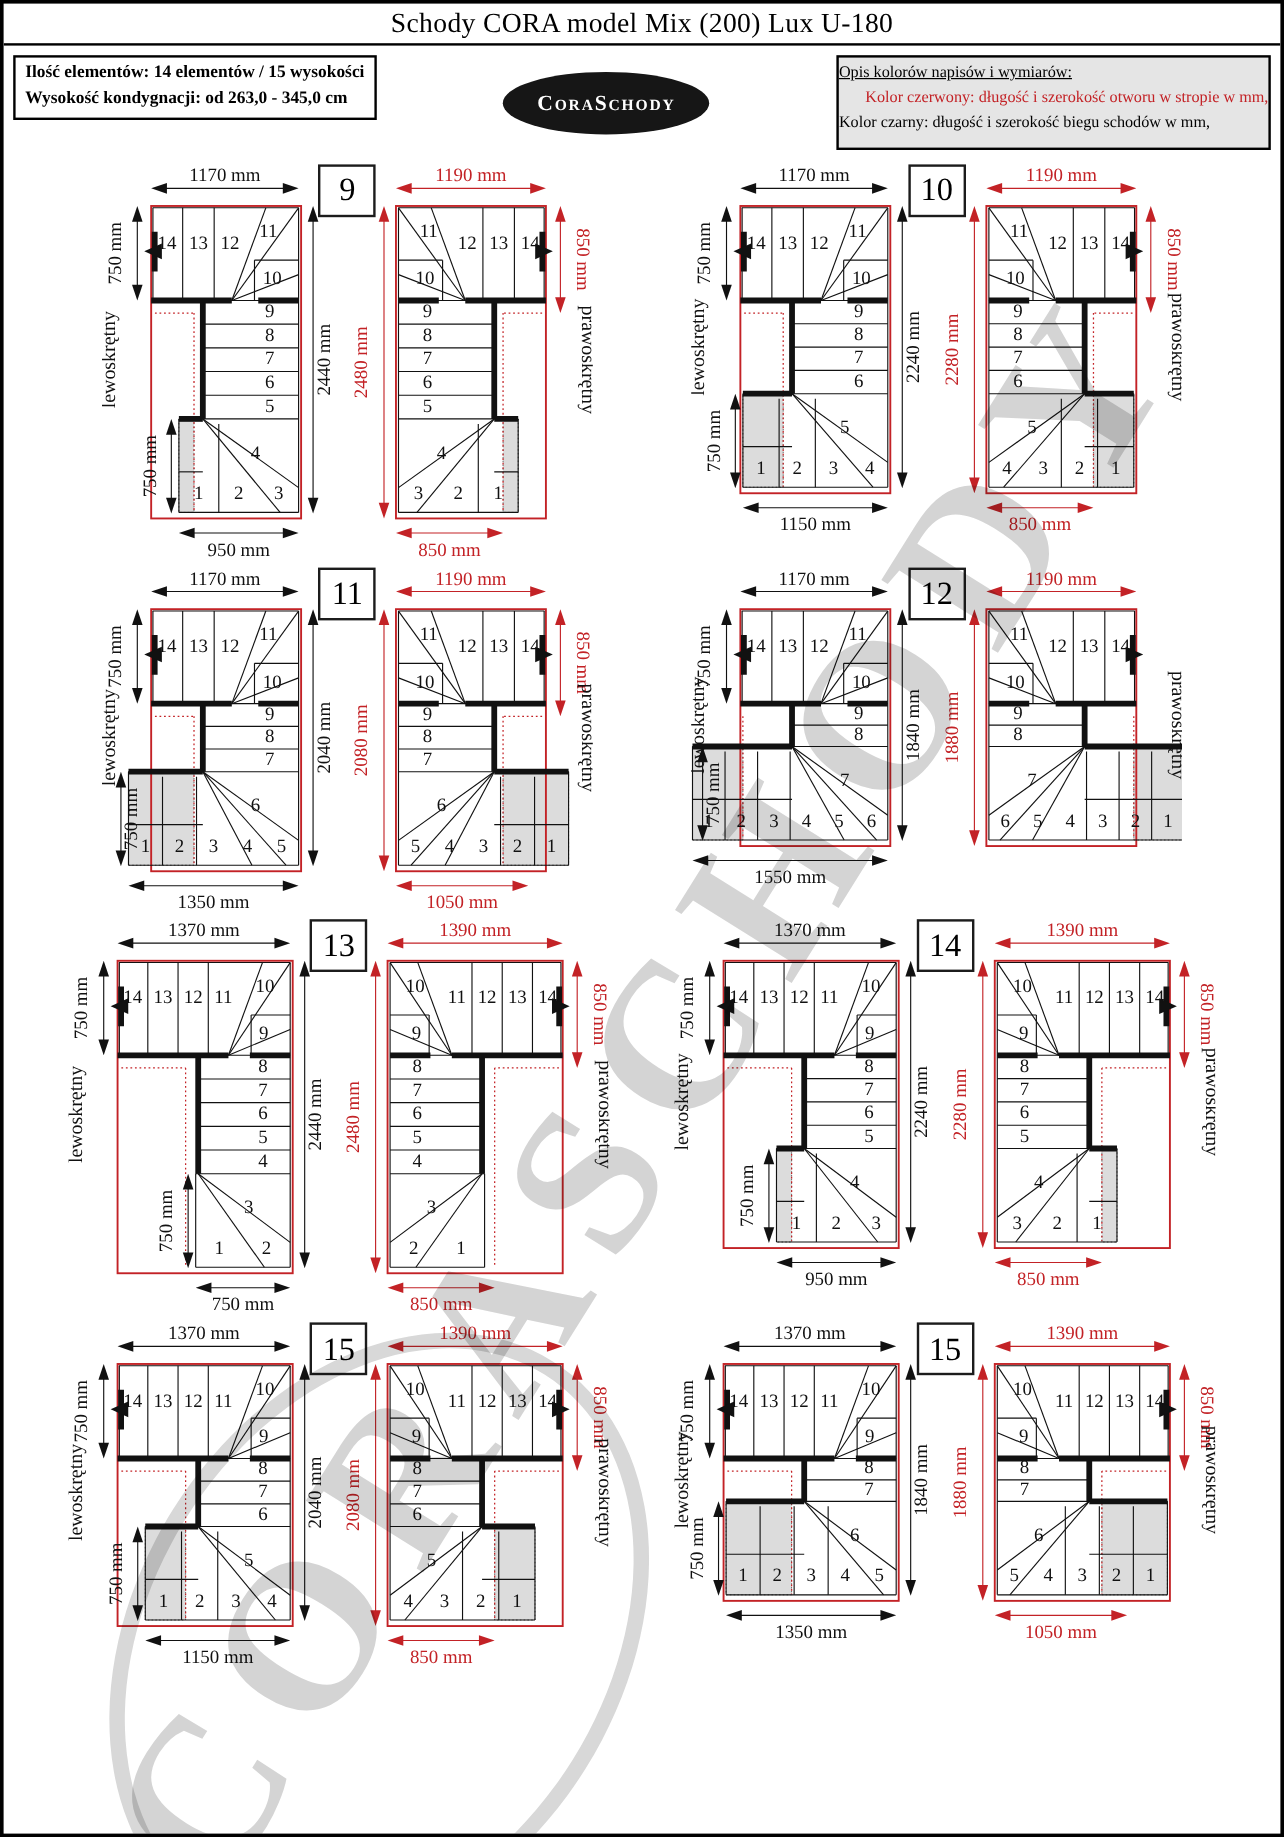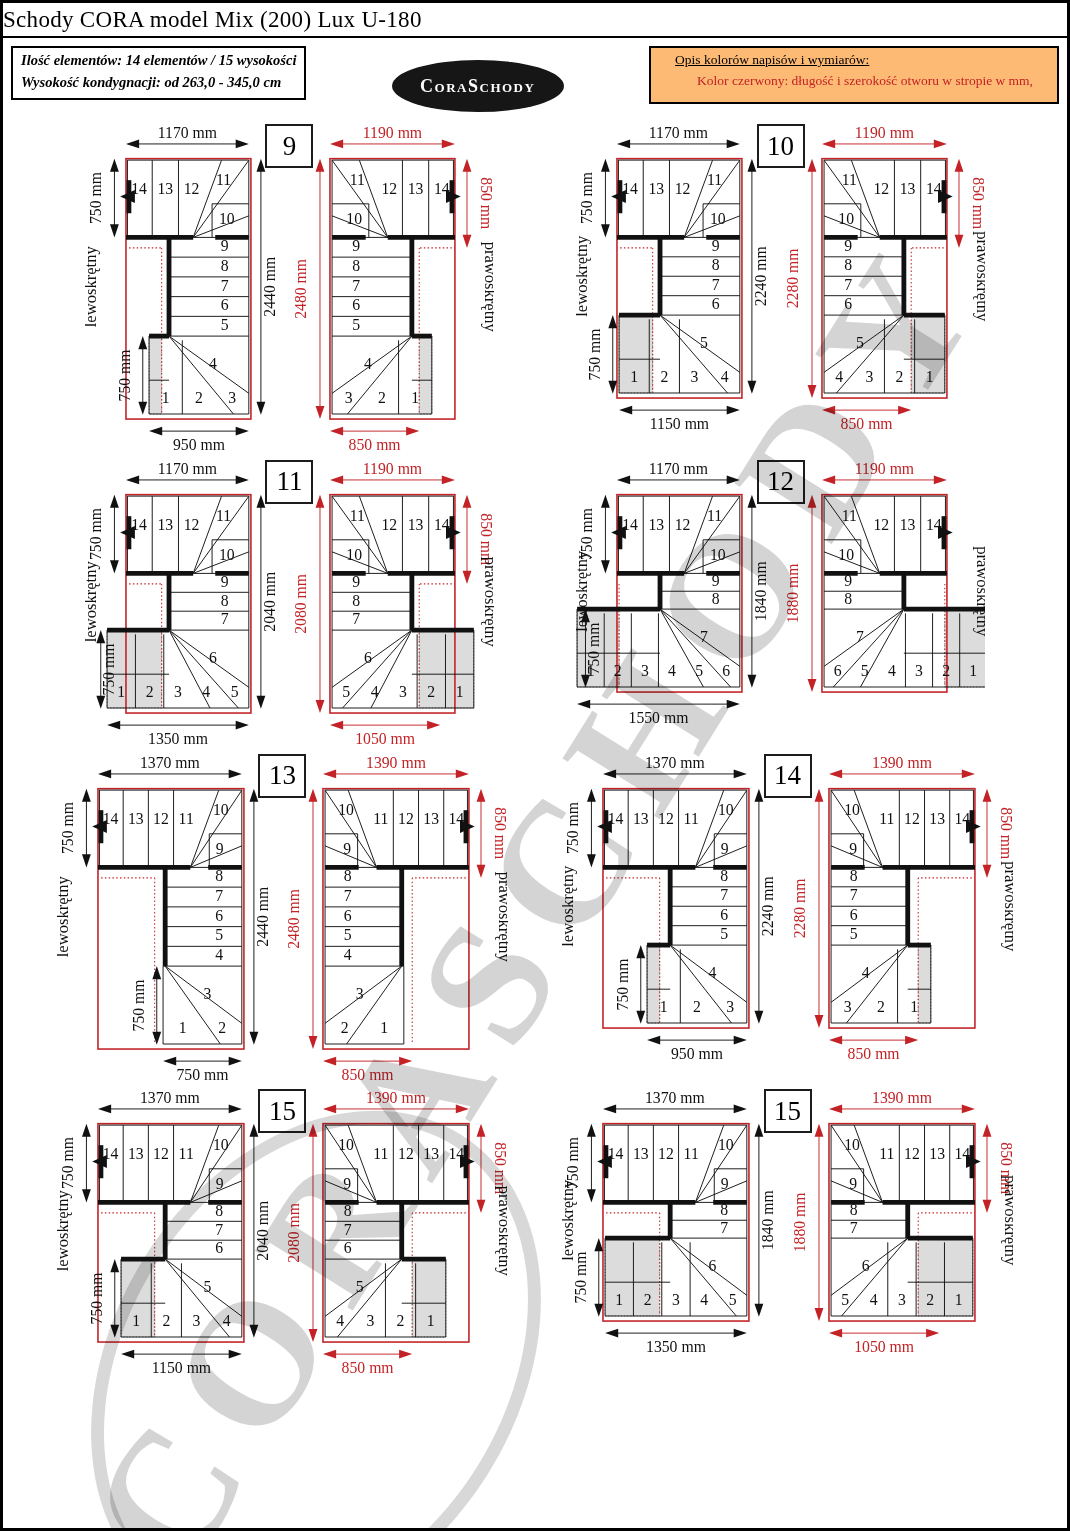--- a/index.html
+++ b/index.html
@@ -1,30 +1,30 @@
 <!DOCTYPE html>
 <html style="--red: #c32226;"><head>
 <meta charset="utf-8">
 <style>
   html,body{margin:0;padding:0;background:#777;}
   .page{position:relative;width:1070px;height:1531px;margin:0 auto;background:#fff;
         border:3px solid #000;box-sizing:border-box;overflow:hidden;
         font-family:"Liberation Serif",serif;}
-  .page-title{border-bottom:2px solid #000;padding:4px 0 3px;
+  .page-title{border-bottom:2px solid #000;text-align:center;padding:4px 0 3px;
         font-size:23px;letter-spacing:.3px;}
   .top-row{display:flex;align-items:flex-start;padding:8px 8px 0 8px;}
   .info-box{border:2px solid #000;padding:2px 8px 4px;font-weight:bold;font-size:14.5px;
-        line-height:1.5;white-space:nowrap;background:#fff;z-index:6;position:relative;font-style:italic;}
+        line-height:1.5;white-space:nowrap;background:#fff;z-index:6;position:relative;}
   .logo{flex:1;display:flex;justify-content:center;padding-top:14px;}
   .logo-ellipse{width:172px;height:52px;background:#161616;border-radius:50%;
         display:flex;align-items:center;justify-content:center;}
   .logo-text{color:#fff;font-weight:bold;font-size:18px;letter-spacing:1.5px;
         font-variant:small-caps;}
-  .legend-box{border:2px solid #000;padding:2px 24px 10px;font-size:13.5px;line-height:1.55;
-        background:#fdba74;z-index:6;position:relative;max-width:415px;}
+  .legend-box{border:2px solid #000;padding:2px 0 10px;font-size:13.5px;line-height:1.55;
+        background:#e5e5e5;z-index:6;position:relative;max-width:415px;}
   .legend-title{text-decoration:underline;}
   .legend-red{color:var(--red,#b42025);margin-left:22px;}
   .rows{position:relative;z-index:1;padding-top:8px;}
   .prow{display:flex;justify-content:space-evenly;align-items:flex-start;margin-top:4px;}
   .panel{position:relative;display:flex;}
   .panel svg{display:block;}
   .numbox{position:absolute;left:50%;top:0;transform:translateX(-50%);
         width:44px;height:40px;border:2px solid #1c1c1c;background:#fff;
         display:flex;align-items:center;justify-content:center;font-size:27px;z-index:5;}
   svg text{font-family:"Liberation Serif",serif;}
@@ -53,20 +53,21 @@
       <div>Wysokość kondygnacji: od 263,0 - 345,0 cm</div>
     </div>
     <div class="logo">
       <div class="logo-ellipse">
         <span class="logo-text">CoraSchody</span>
       </div>
     </div>
     <div class="legend-box">
       <div class="legend-title">Opis kolorów napisów i wymiarów:</div>
       <div class="legend-red">Kolor czerwony: długość i szerokość otworu w stropie w mm,</div>
+      <div class="legend-black">Kolor czarny: długość i szerokość biegu schodów w mm,</div>
     </div>
   </div>
 
   <div class="rows" id="rows">
       <div class="prow">
         <section class="panel">
           <svg viewBox="-390 -330 1950 3160" width="204.8" height="331.8">
             <g>
               <rect x="220" y="1690" width="120" height="742" fill="#dcdcdc" stroke="#555" stroke-width="7" stroke-dasharray="12 18"></rect>
             </g>

